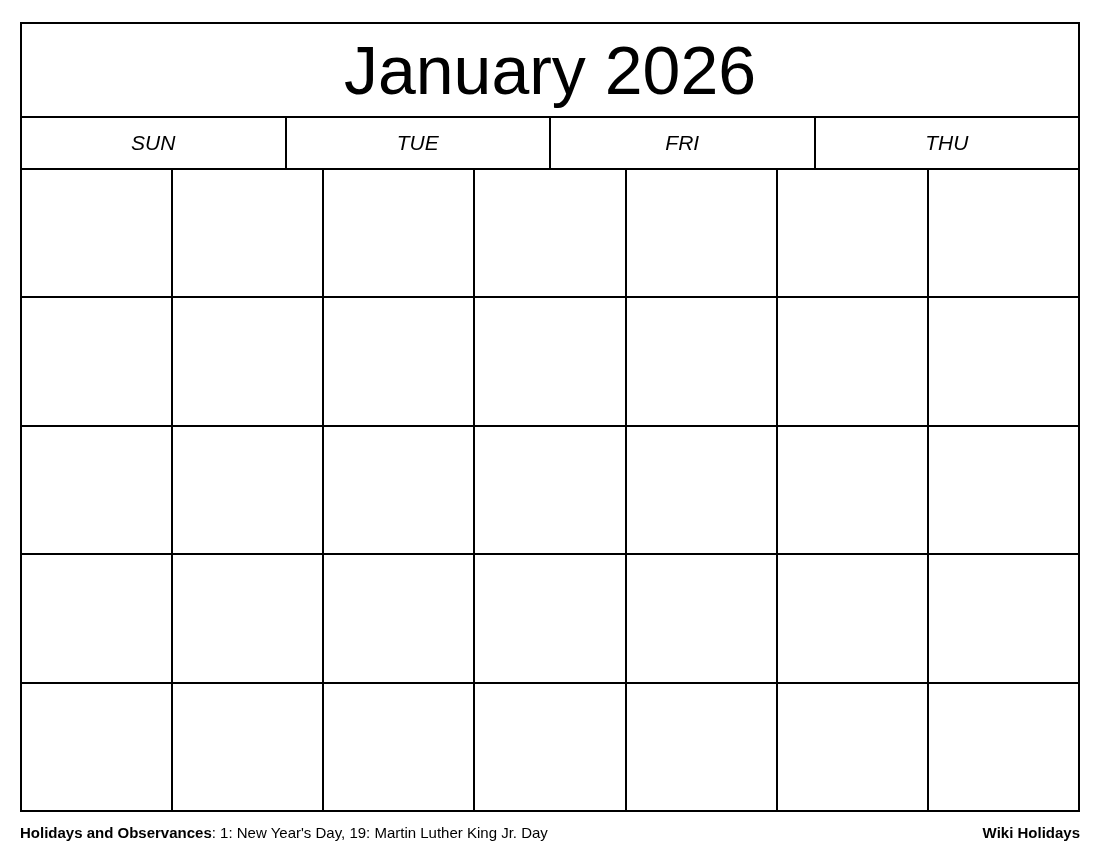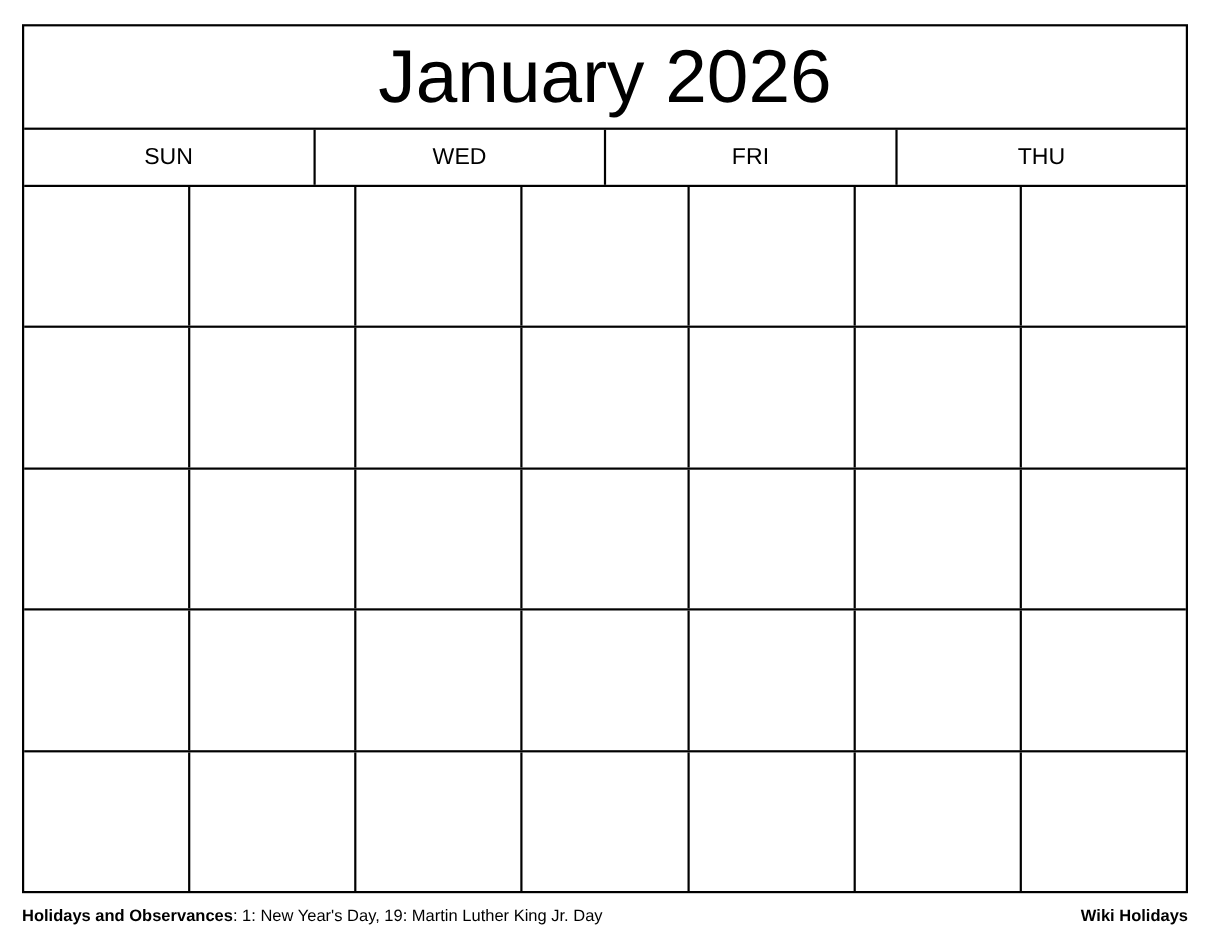--- a/index.html
+++ b/index.html
@@ -51,20 +51,21 @@
     box-sizing: border-box;
   }
   .dow-cell {
     flex: 1 1 0;
     display: flex;
     align-items: center;
     justify-content: center;
     font-size: 21px;
     border-right: 2px solid #000000;
     box-sizing: border-box;
+    font-style: italic;
   }
   .dow-cell:last-child { border-right: none; }
 
   .weeks {
     flex: 1 1 auto;
     display: flex;
     flex-direction: column;
   }
   .week-row {
     flex: 1 1 0;
@@ -112,21 +113,21 @@
 <div class="page">
 
   <div class="calendar">
 
     <div class="title-row">
       <div class="title">January 2026</div>
     </div>
 
     <div class="dow-row">
       <div class="dow-cell">SUN</div>
-      <div class="dow-cell">WED</div>
+      <div class="dow-cell">TUE</div>
       <div class="dow-cell">FRI</div>
       <div class="dow-cell">THU</div>
     </div>
 
     <div class="weeks">
 
       <div class="week-row">
         <div class="day-cell">
             <span class="day-num"></span>
           </div>

